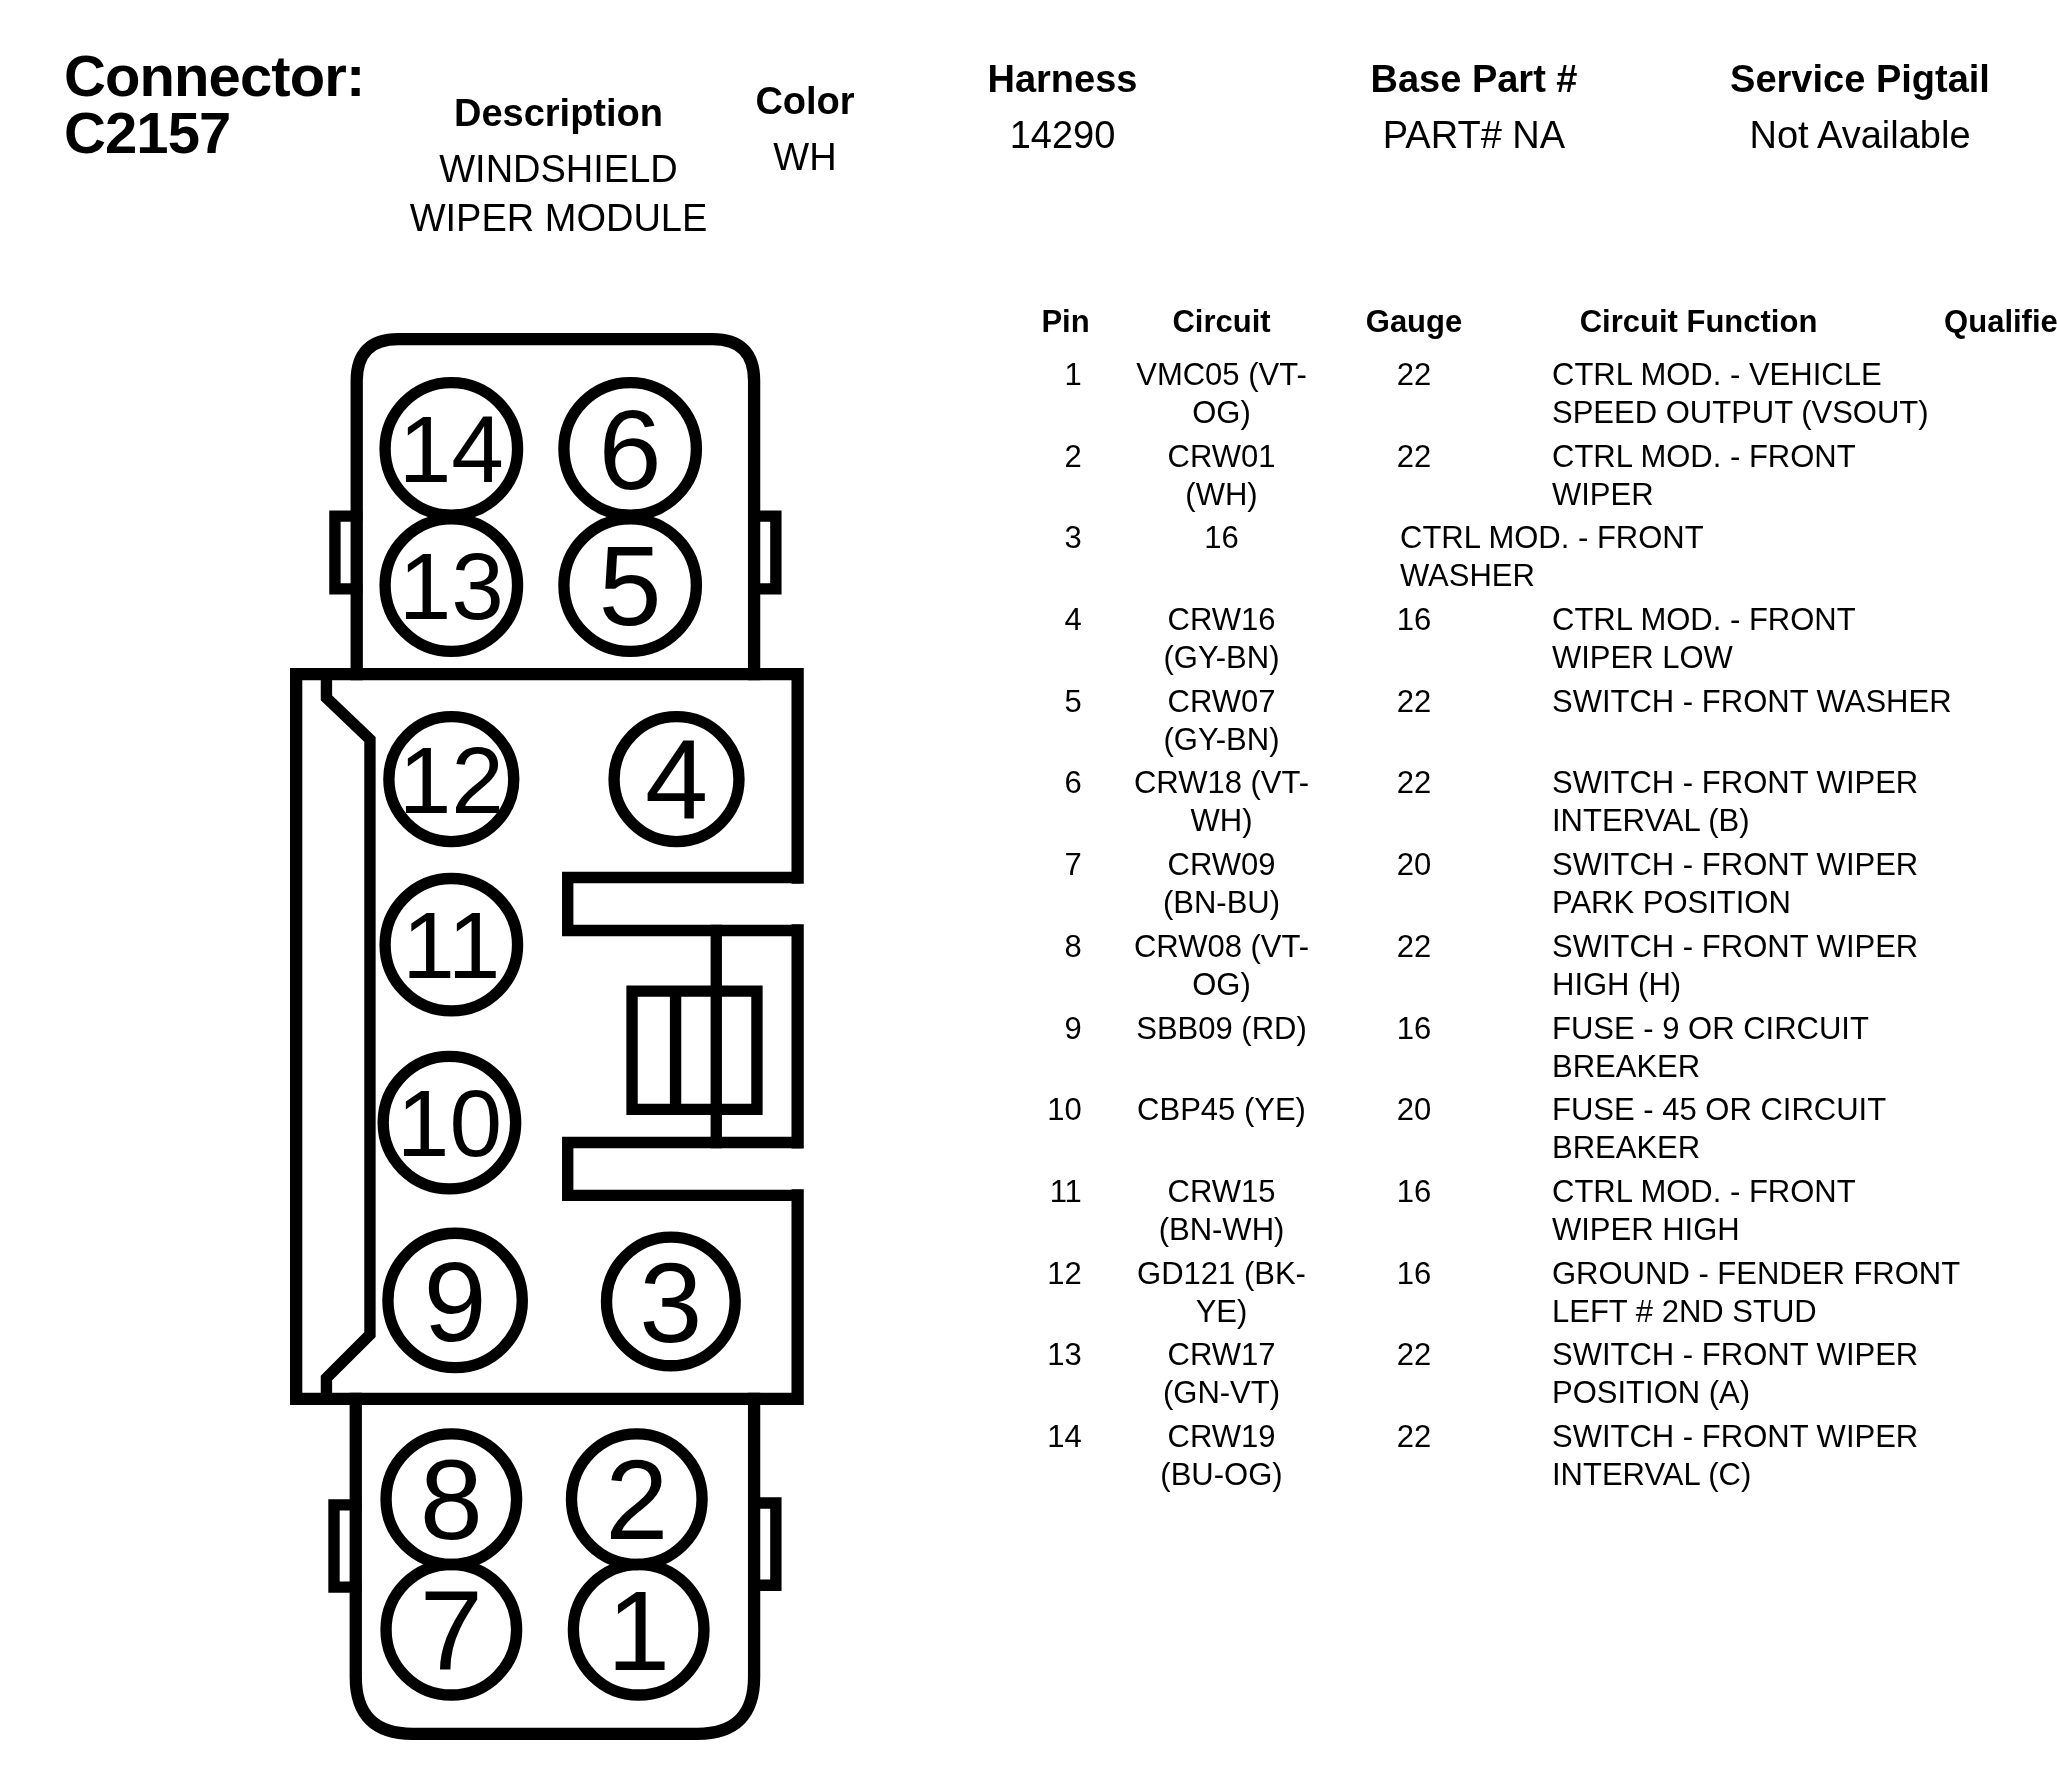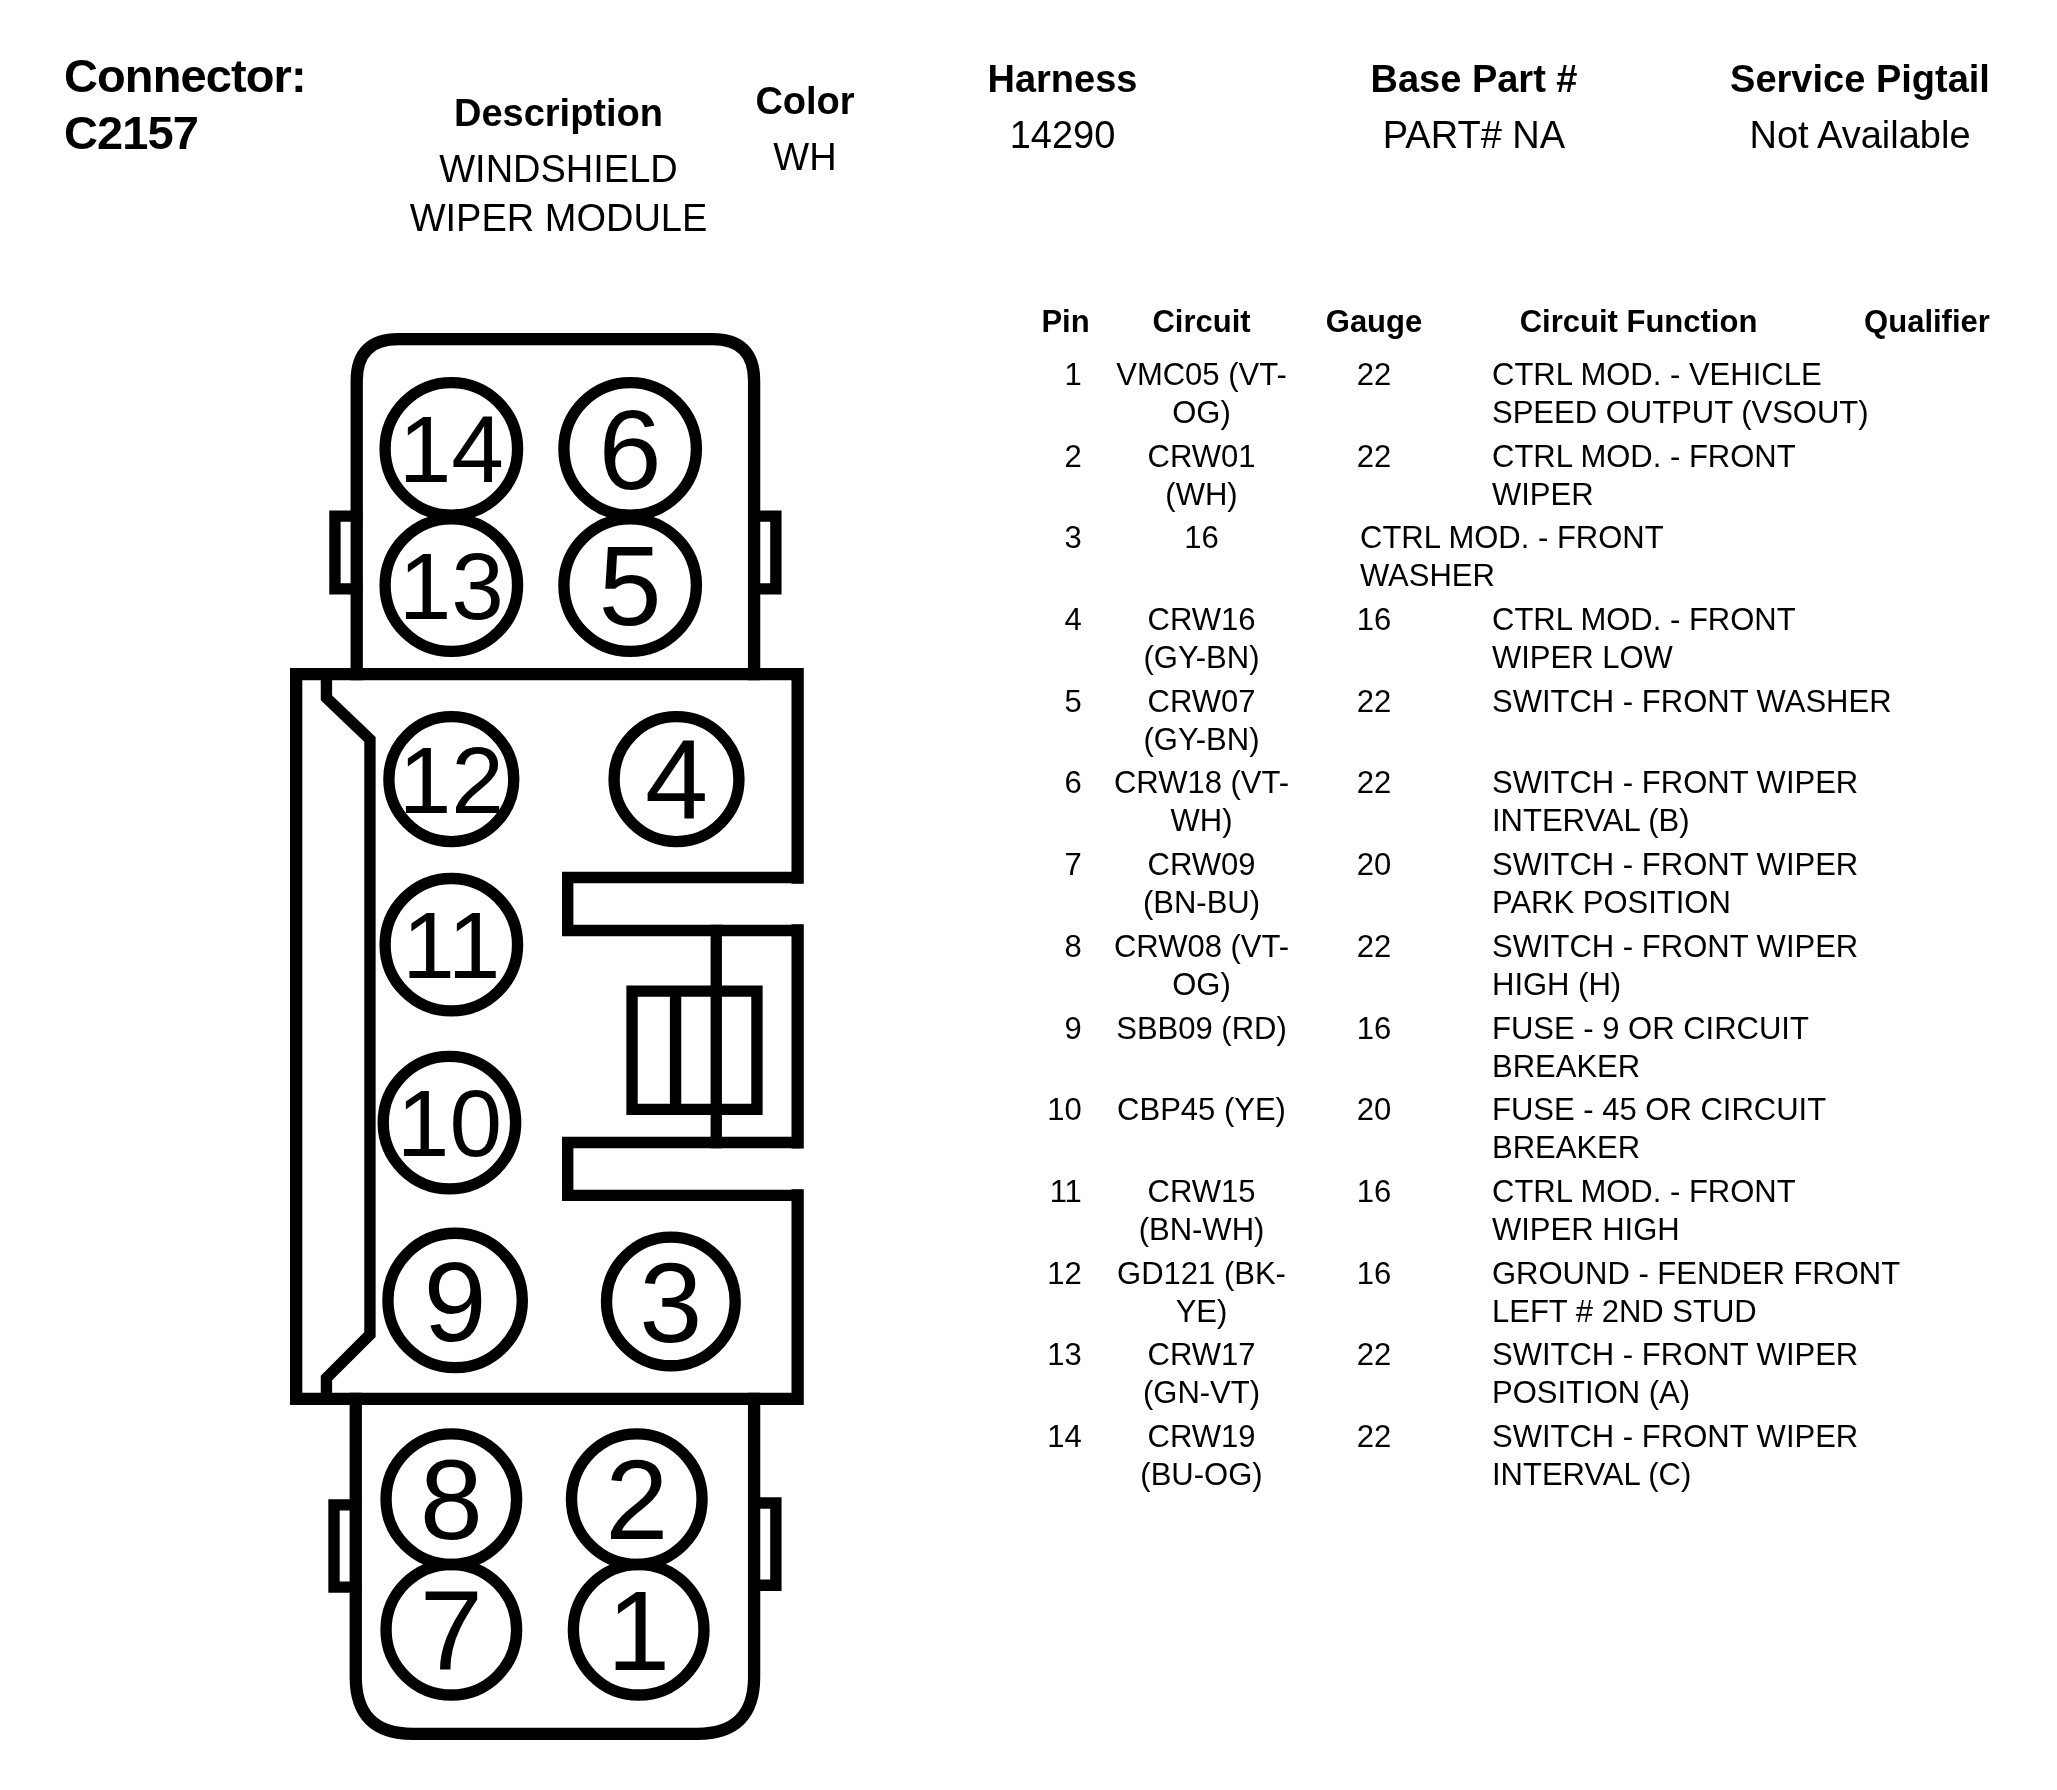--- a/index.html
+++ b/index.html
@@ -7,38 +7,39 @@
     position:relative;
     width:2057px;height:1791px;
     background:#fff;
     font-family:"Liberation Sans", sans-serif;
     color:#000;
     overflow:hidden;
   }
   
   .connector-block{
     position:absolute;left:64px;top:47px;
-    font-size:47px;font-weight:bold;line-height:57px;letter-spacing:-0.9px;
+    font-size:58px;font-weight:bold;line-height:57px;letter-spacing:-0.9px;
   }
   .hdr-col{position:absolute;text-align:center;}
   .hdr-label{font-size:38px;font-weight:bold;line-height:44px;}
   .hdr-value{font-size:38px;font-weight:normal;line-height:49px;margin-top:9.5px;}
   .col-description{left:393px;top:57px;width:331px;margin-top:34px;}
   .col-color{left:734px;top:79px;width:142px;}
   .col-harness{left:946px;top:57px;width:233px;}
   .col-basepart{left:1332px;top:57px;width:284px;}
   .col-pigtail{left:1699px;top:57px;width:322px;}
   
   .pin-table{
     position:absolute;left:1036px;top:303px;width:1003px;
   }
   .t-row{
     display:grid;
     grid-template-columns:59px 213px 132px 397px 180px;
     align-items:start;
+    gap:20px;
   }
   .t-head{font-size:36px;font-weight:bold;line-height:42px;margin-bottom:15px;}
   .t-head .cell{text-align:center;}
   .t-body .t-row{margin-bottom:5.7px;}
   .cell{font-size:31px;line-height:38px;}
   .cell .ln{white-space:nowrap;}
   .cell.pin{text-align:right;padding-right:13.2px;}
   .cell.circuit{text-align:center;}
   .cell.gauge{text-align:center;}
   .cell.func{text-align:left;padding-left:52px;}

